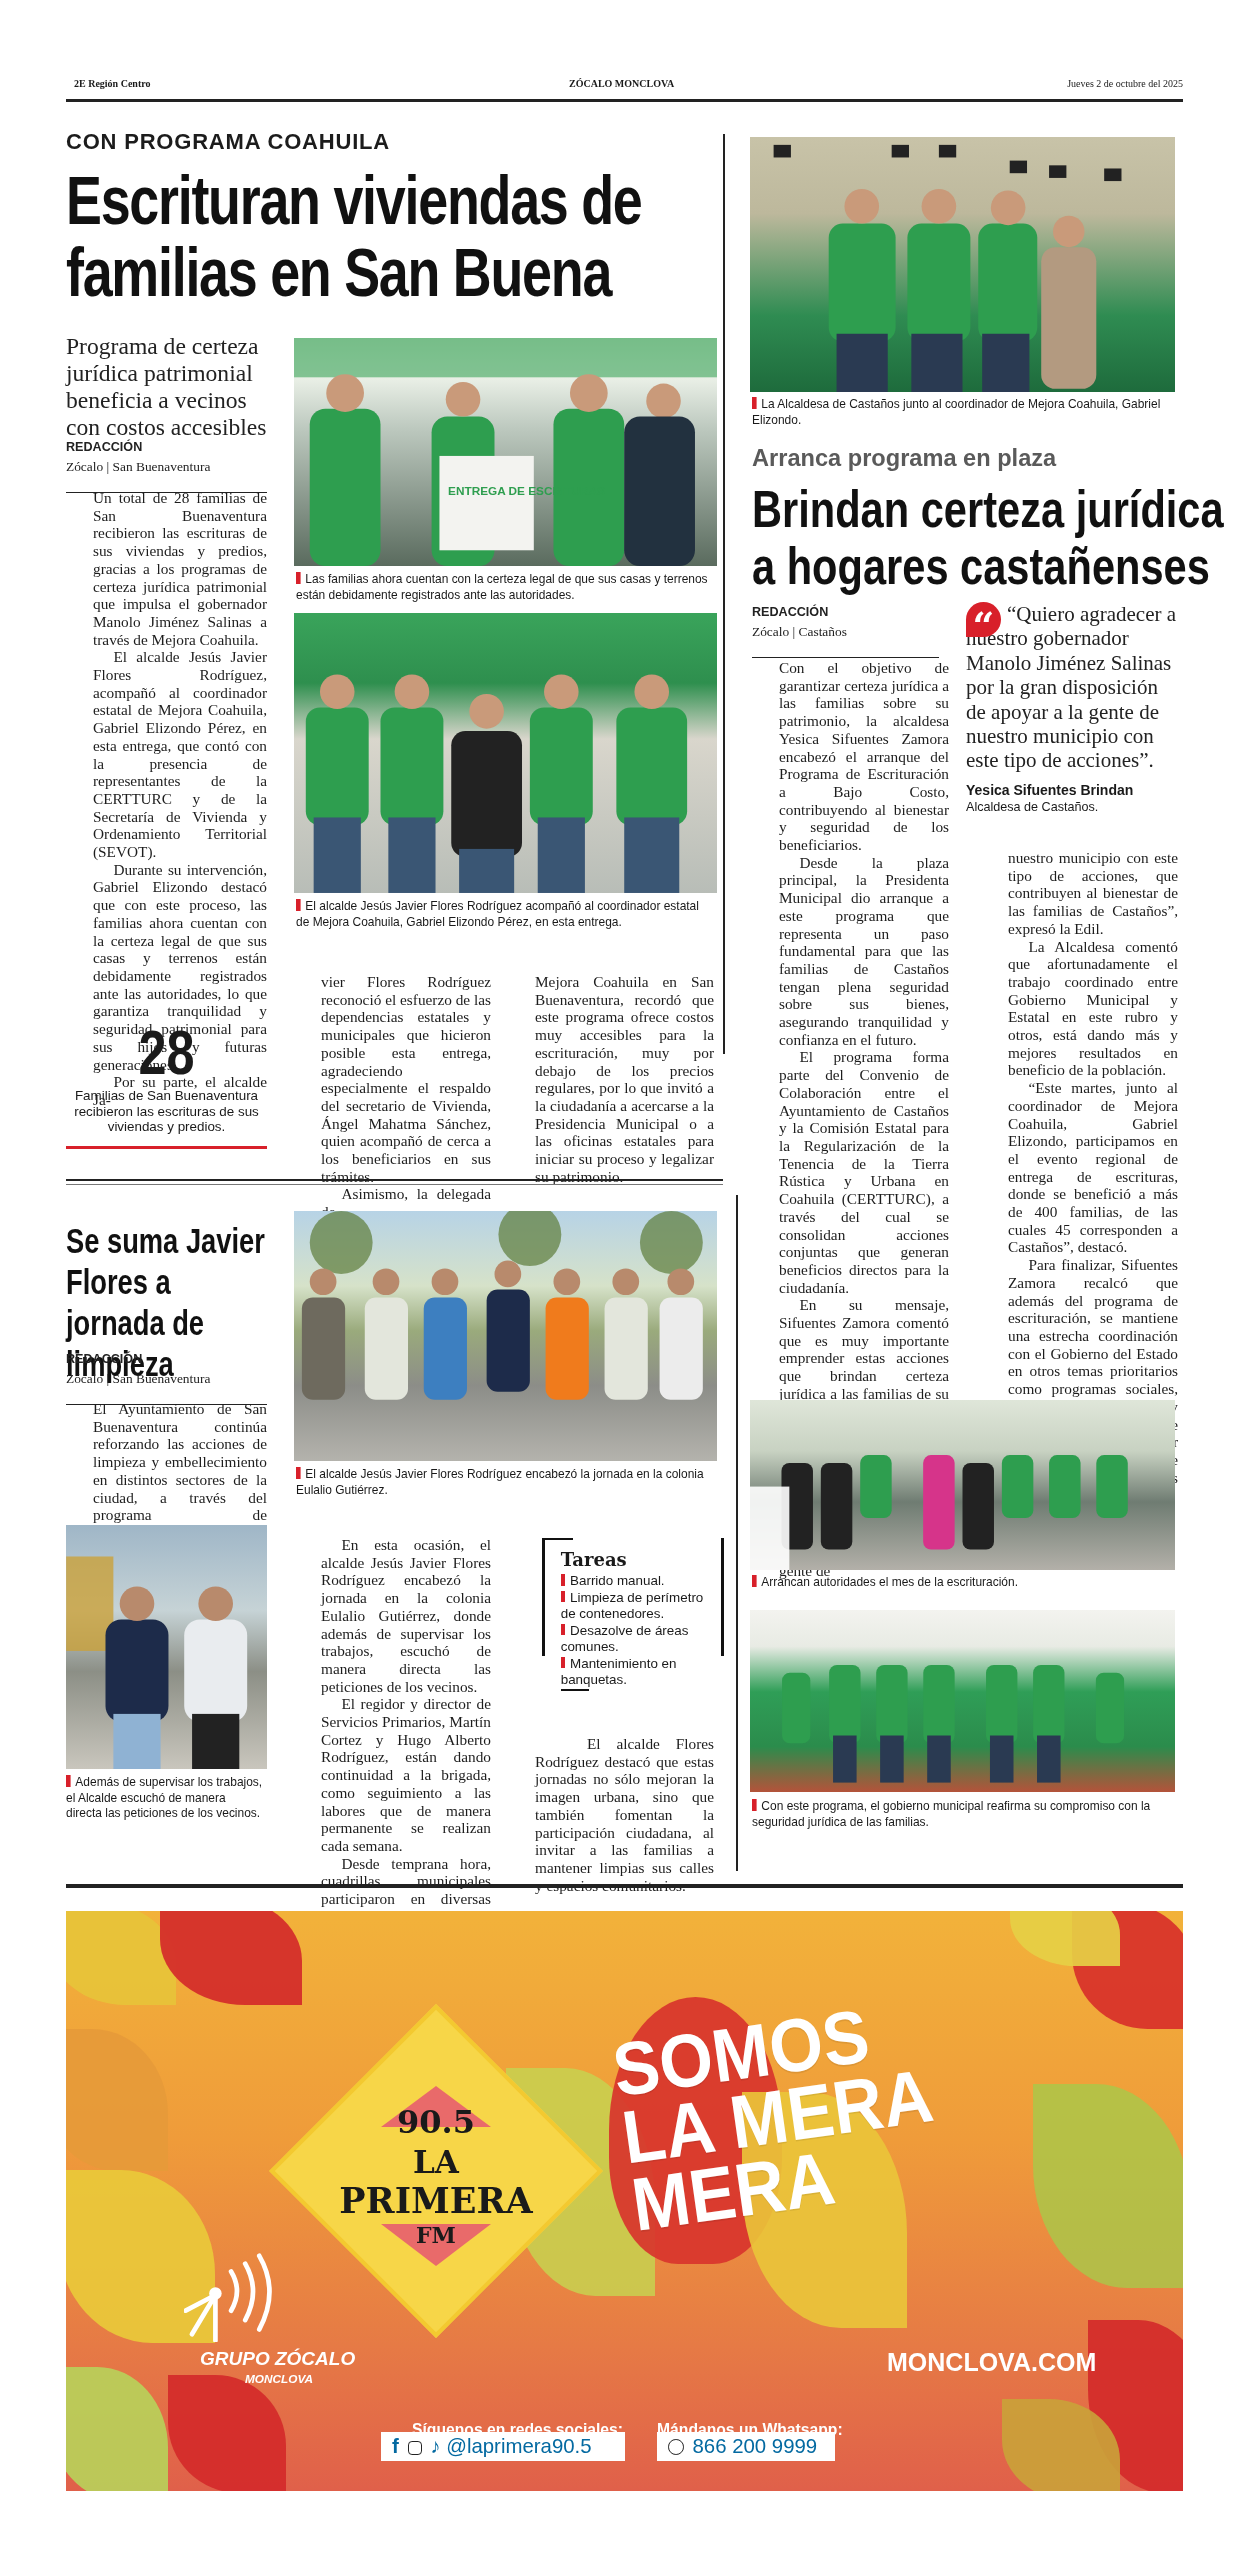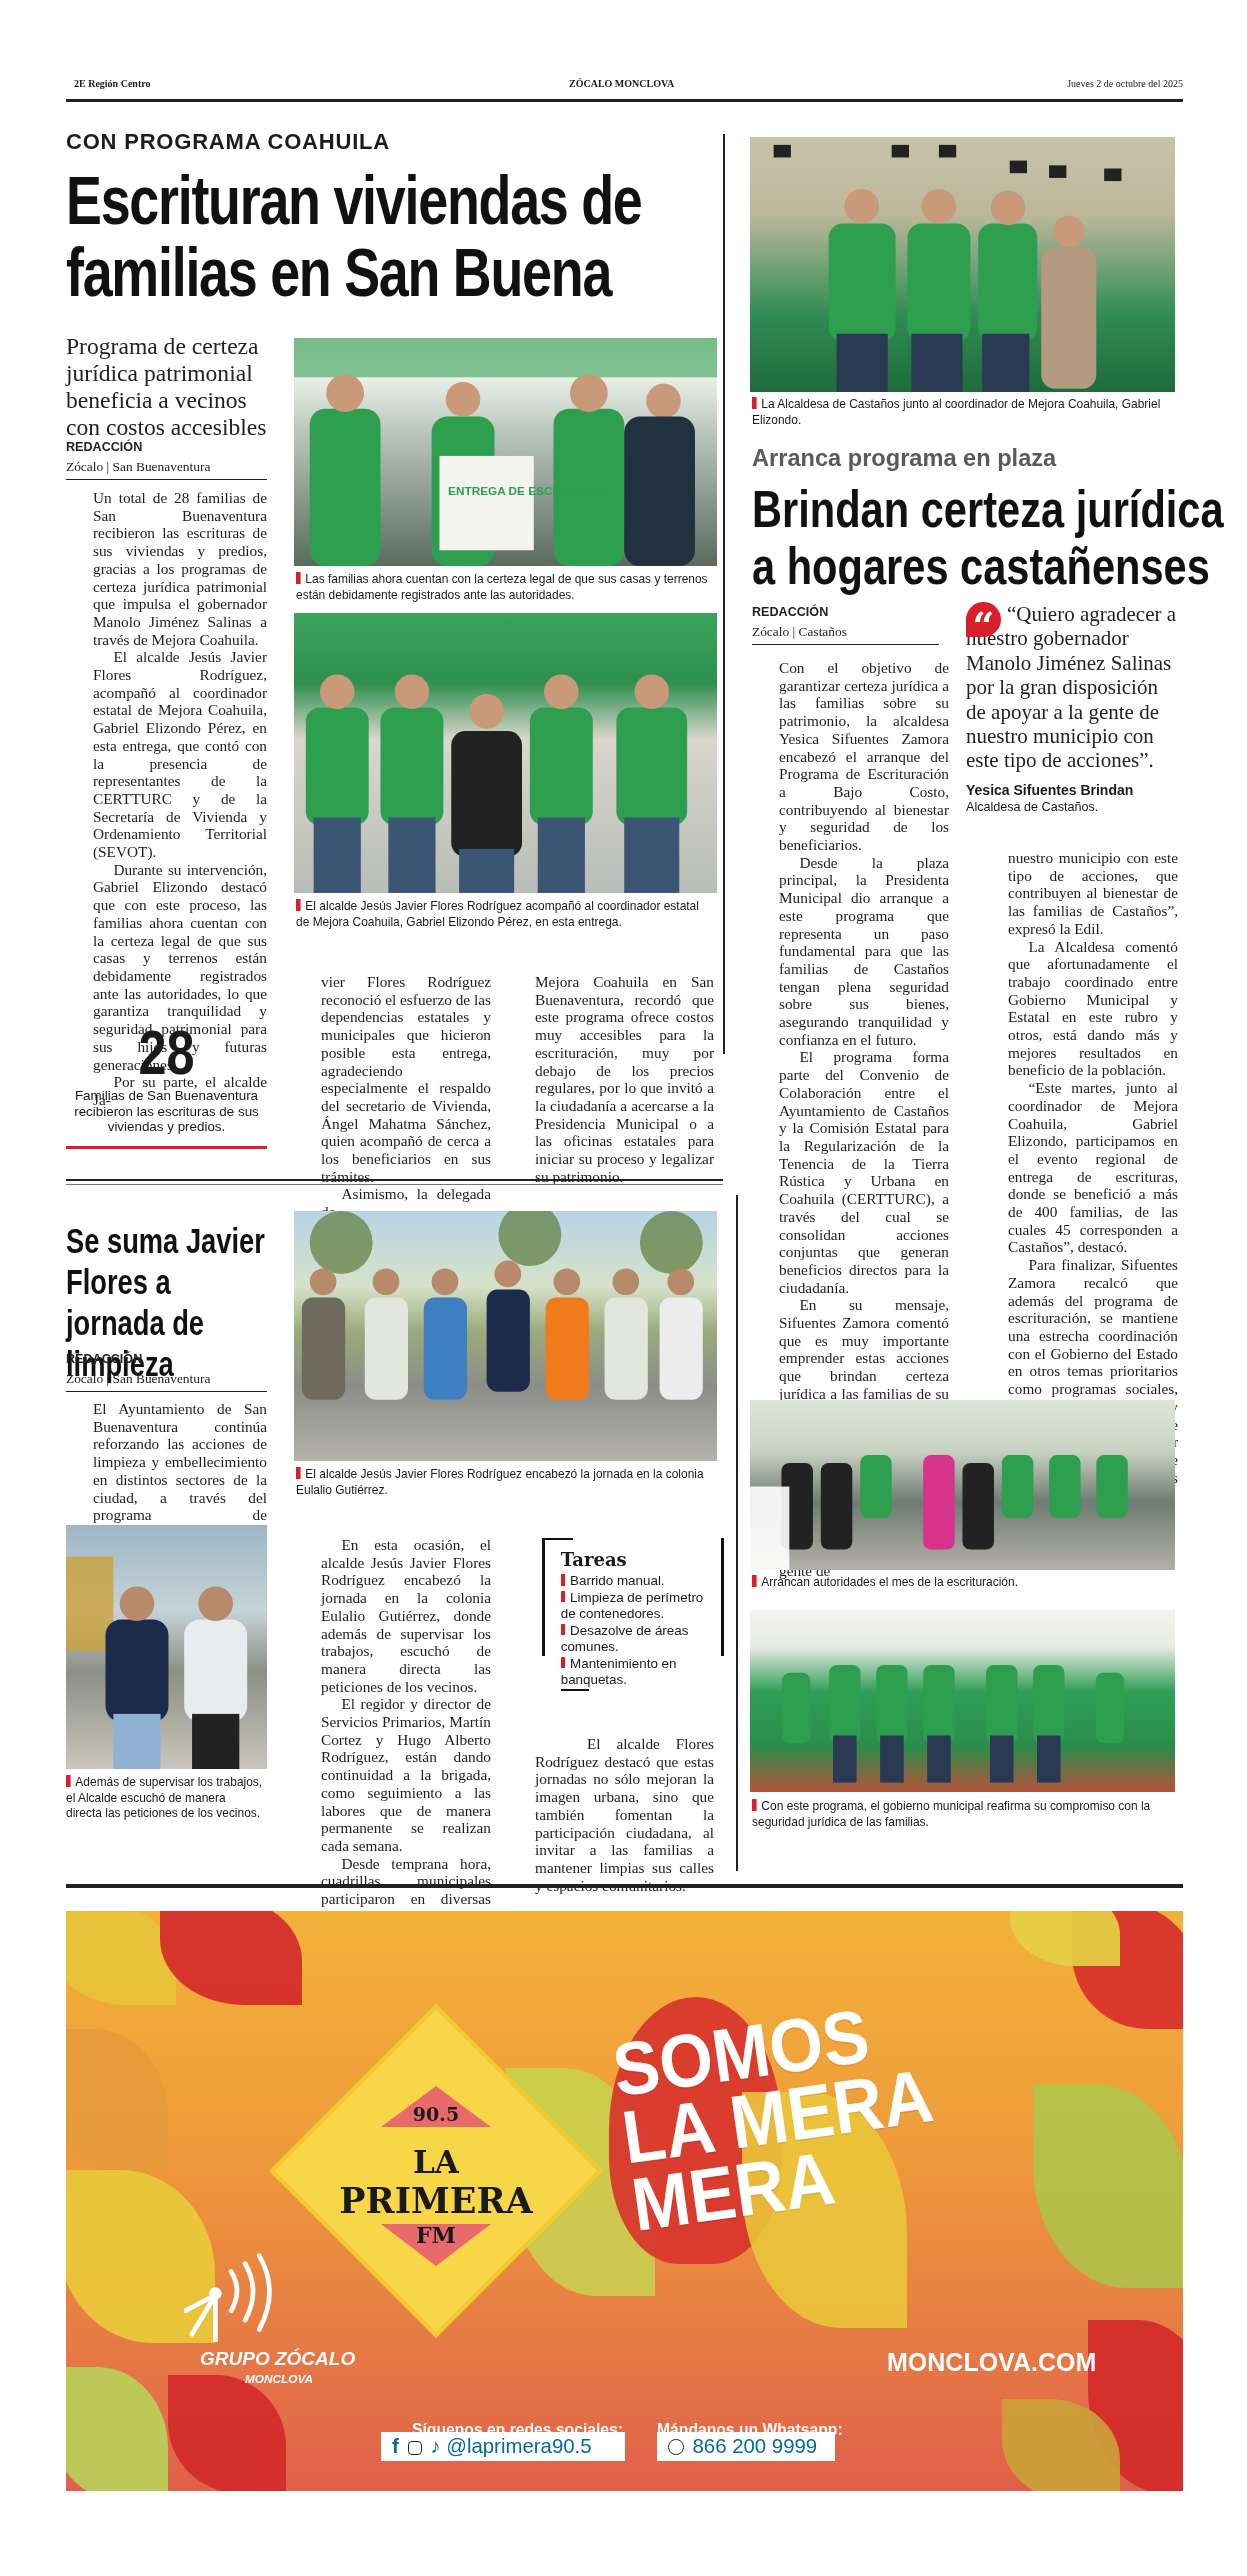--- a/index.html
+++ b/index.html
@@ -19,21 +19,21 @@
   .kicker.grey { color: #5a5a5a; letter-spacing: 0; font-size: 23.6px; }
   .mega { font-family: "Liberation Sans", sans-serif; font-weight: bold; font-size: 69px; line-height: 72px;
           transform: scaleX(0.78); transform-origin: left top; letter-spacing: -1.6px; color: #111; white-space: nowrap; }
   .big2 { font-family: "Liberation Sans", sans-serif; font-weight: bold; font-size: 52px; line-height: 57px;
           transform: scaleX(0.80); transform-origin: left top; color: #111; white-space: nowrap; }
   .h3 { font-family: "Liberation Sans", sans-serif; font-weight: bold; font-size: 35px; line-height: 41px;
         transform: scaleX(0.78); transform-origin: left top; color: #111; }
   .deck { font-family: "Liberation Serif", serif; font-size: 23.6px; line-height: 27px; color: #222; }
 
   .byline-a { font-family: "Liberation Sans", sans-serif; font-weight: bold; font-size: 12.6px; color: #222; }
-  .byline-p { font-family: "Liberation Serif", serif; font-size: 13.4px; color: #222; margin-top: 4.7px; padding-bottom: 4px; border-bottom: 1.6px solid #222; }
+  .byline-p { font-family: "Liberation Serif", serif; font-size: 13.4px; color: #222; margin-top: 4.7px; padding-bottom: 17px; border-bottom: 1.6px solid #222; }
 
   .body { font-family: "Liberation Serif", serif; font-size: 15.3px; line-height: 17.7px; color: #1d1d1d; text-align: justify; hyphens: auto; }
   .body p { text-indent: 20.4px; margin-left: 27px; }
   .body p.first { text-indent: 0; }
 
   .cap { font-family: "Liberation Sans", sans-serif; font-size: 13px; line-height: 15.7px; color: #1a1a1a; transform: scaleX(0.92); transform-origin: left top; }
   .cap .mark { display: inline-block; width: 4.7px; height: 11.8px; background: #d8202a; margin-right: 5.5px; vertical-align: -0.8px; }
 
   .photo { overflow: hidden; }
   .vline { position: absolute; background: #222; width: 1.6px; }
@@ -356,21 +356,21 @@
   <div class="leaf" style="left:944px; top:-23.6px; width:110px; height:79px; background:#e6cf45;"></div>
   <div class="leaf" style="left:967px; top:173px; width:157px; height:204px; background:#a7c94a; opacity:0.8;"></div>
   <div class="leaf" style="left:1022px; top:409px; width:126px; height:173px; background:#d42a2a;"></div>
   <div class="leaf" style="left:936px; top:488px; width:118px; height:102px; background:#caa13a;"></div>
   <div class="leaf" style="left:440px; top:157px; width:149px; height:228px; background:#c7d250; opacity:0.85;"></div>
   <div class="leaf" style="left:543px; top:86px; width:173px; height:267px; background:#d8342c; border-radius:50% 50% 40% 40%;"></div>
   <div class="leaf" style="left:676px; top:181px; width:165px; height:236px; background:#eac53a; opacity:0.9;"></div>
 
   <div class="diamond"></div>
   <div class="logo-text" style="left:315px; top:175px; width:110px; height:41px; background:#e96a6a; clip-path:polygon(50% 0,100% 100%,0 100%);"></div>
-  <div class="logo-text" style="left:318px; top:192px; width:104px; font-size:19px;">90.5</div>
+  <div class="logo-text" style="left:318px; top:192px; width:104px; font-size:32px;">90.5</div>
   <div class="logo-text" style="left:299px; top:233px; width:142px; font-size:31px;">LA</div>
   <div class="logo-text" style="left:266px; top:269px; width:208px; font-size:35px;">PRIMERA</div>
   <div class="logo-text" style="left:315px; top:313px; width:110px; height:42px; background:#e96a6a; clip-path:polygon(0 0,100% 0,50% 100%);"></div>
   <div class="logo-text" style="left:318px; top:311px; width:104px; font-size:22px;">FM</div>
 
   <div class="slogan">
     <div>SOMOS</div>
     <div>LA MERA</div>
     <div>MERA</div>
   </div>

